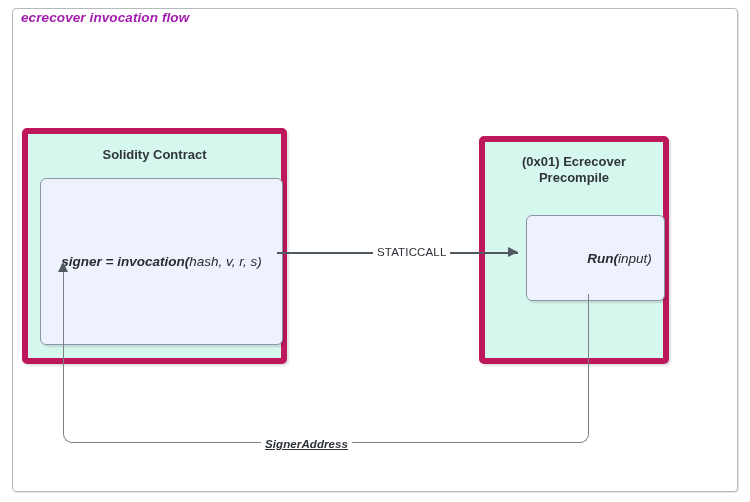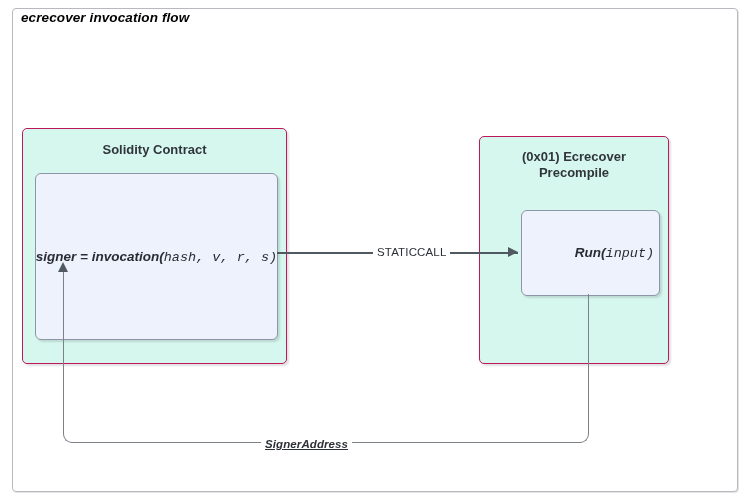--- a/index.html
+++ b/index.html
@@ -37,30 +37,30 @@
     box-sizing: border-box;
   }
 
   .page-title {
     position: absolute;
     left: 21px;
     top: 10px;
     font-size: 13.5px;
     font-weight: bold;
     font-style: italic;
-    color: #000000;
+    color: #a21caf;
     letter-spacing: 0.1px;
     white-space: nowrap;
   }
 
   
   .container-box {
     position: absolute;
     background: #d6f7ee;
-    border: 1px solid #be185d;
+    border: 6px solid #be185d;
     border-radius: 5px;
     box-sizing: border-box;
     box-shadow: 2px 2px 2px rgba(0,0,0,0.12);
   }
   #solidity-contract-box {
     left: 22px;
     top: 128px;
     width: 265px;
     height: 236px;
   }
@@ -115,21 +115,20 @@
     font-style: italic;
     color: #282d34;
     white-space: nowrap;
     line-height: 17px;
   }
   .node-label .strong {
     font-weight: bold;
   }
   .node-label .light {
     font-weight: normal;
-    font-family: Liberation Mono, monospace;
   }
 
   
   .edge-line {
     position: absolute;
     background: #515960;
   }
   .edge-line.h { height: 1.6px; }
   .edge-line.v { width: 1.6px; }
 

